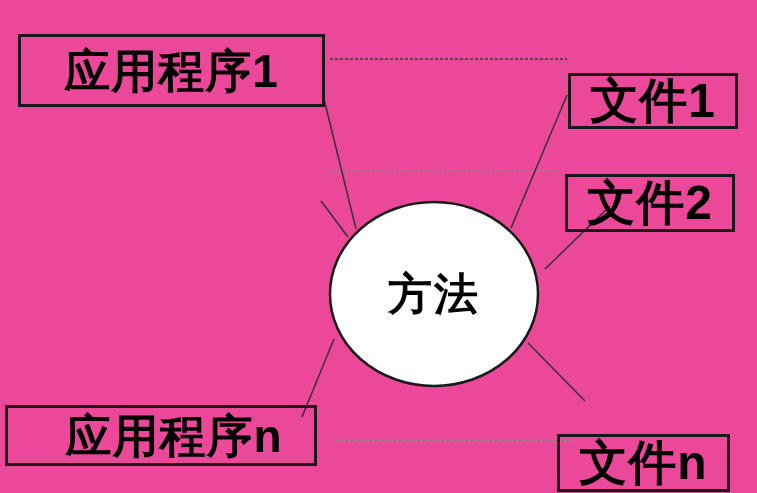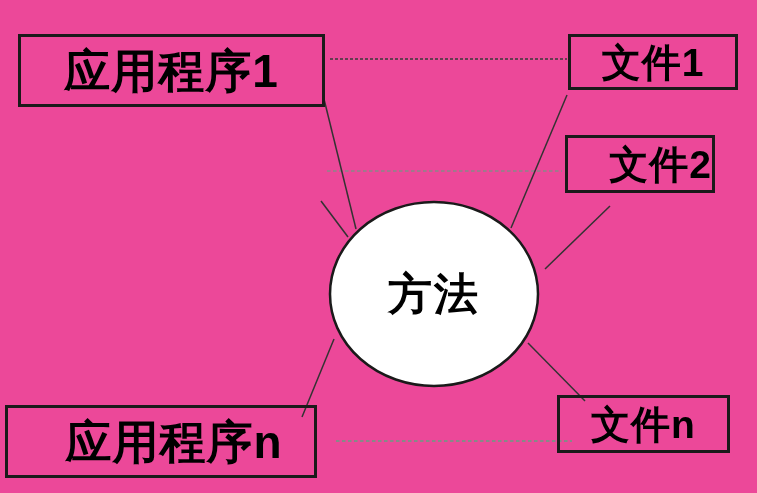--- a/index.html
+++ b/index.html
@@ -30,26 +30,26 @@
     background: transparent;
     display: flex;
     align-items: center;
     justify-content: center;
     font-weight: bold;
     line-height: 1;
     white-space: nowrap;
     letter-spacing: 1px;
   }
   .app-node { font-size: 46px; }
-  .file-node { font-size: 39px; }
+  .file-node { font-size: 48px; margin-top: 39px; }
   .node-app-1 { left: 18px;  top: 34px;  width: 307px; height: 73px; }
   .node-app-2 { left: 13px;  top: 136px; width: 309px; height: 70px; }
-  .node-app-n { left: 5px;   top: 405px; width: 312px; height: 73px; padding-left: 26px; }
+  .node-app-n { left: 5px;   top: 405px; width: 312px; height: 61px; padding-left: 26px; }
   .node-file-1 { left: 568px; top: 34px;  width: 170px; height: 56px; }
-  .node-file-2 { left: 565px; top: 135px; width: 150px; height: 58px; justify-content: flex-end; }
+  .node-file-2 { left: 565px; top: 135px; width: 170px; height: 58px; }
   .node-file-n { left: 557px; top: 395px; width: 173px; height: 58px; }
   .center-label {
     position: absolute;
     left: 334px;
     top: 204px;
     width: 200px;
     height: 180px;
     display: flex;
     flex-direction: column;
     align-items: center;

